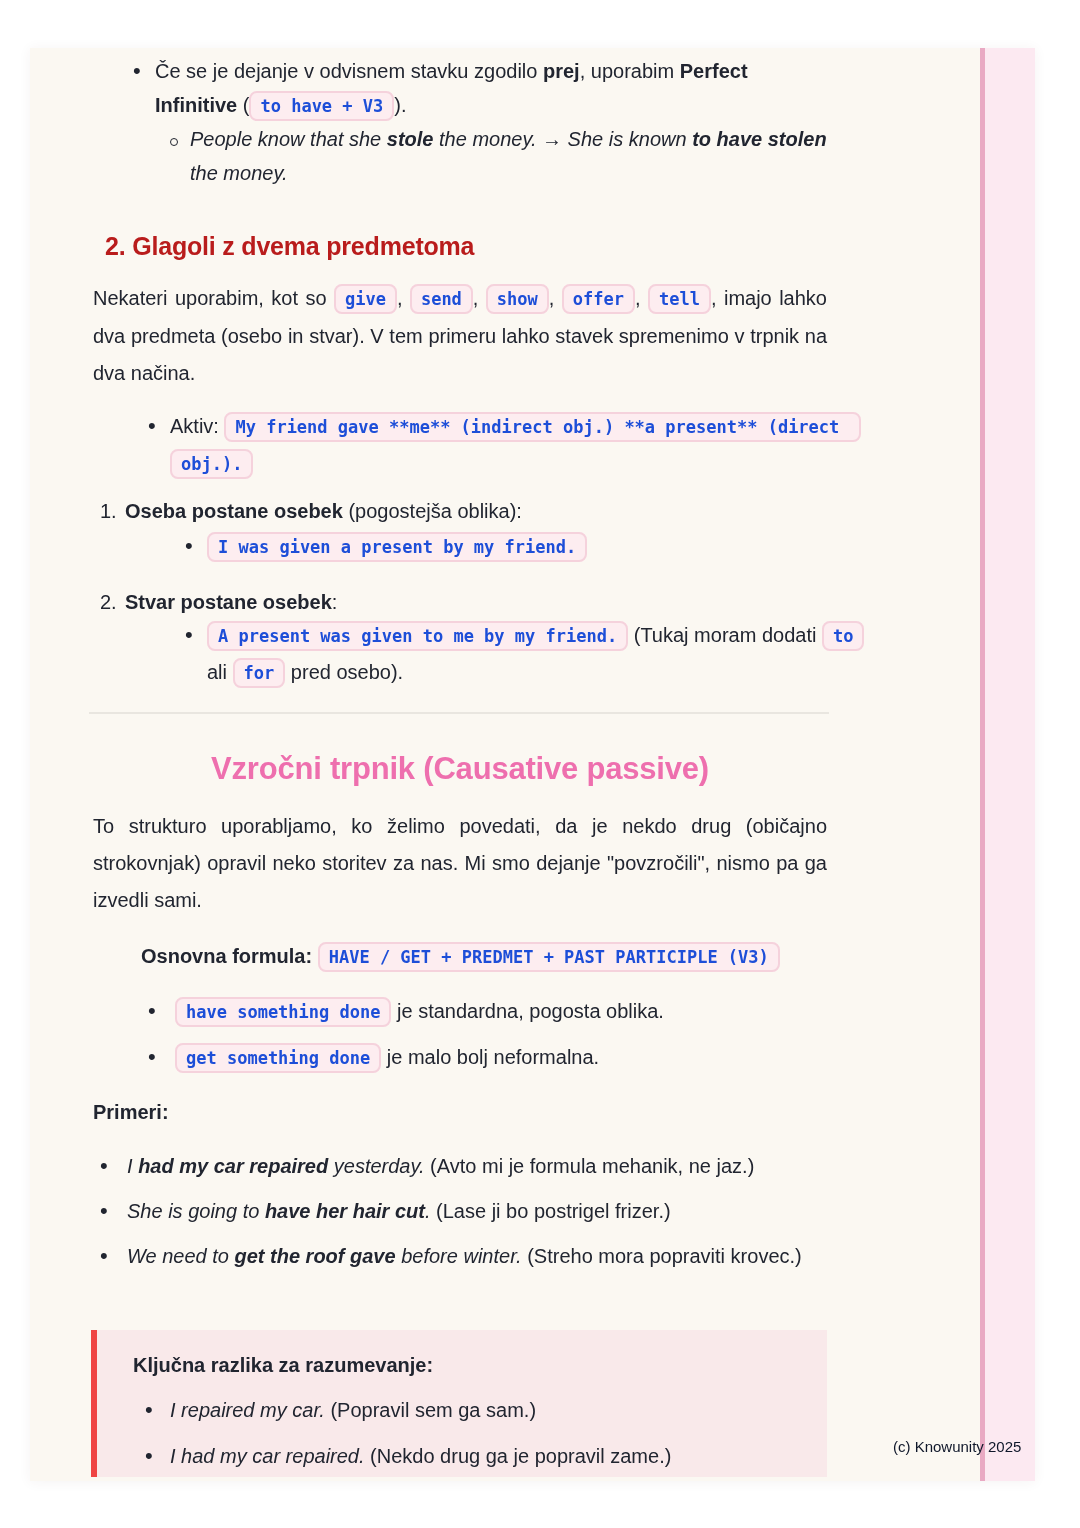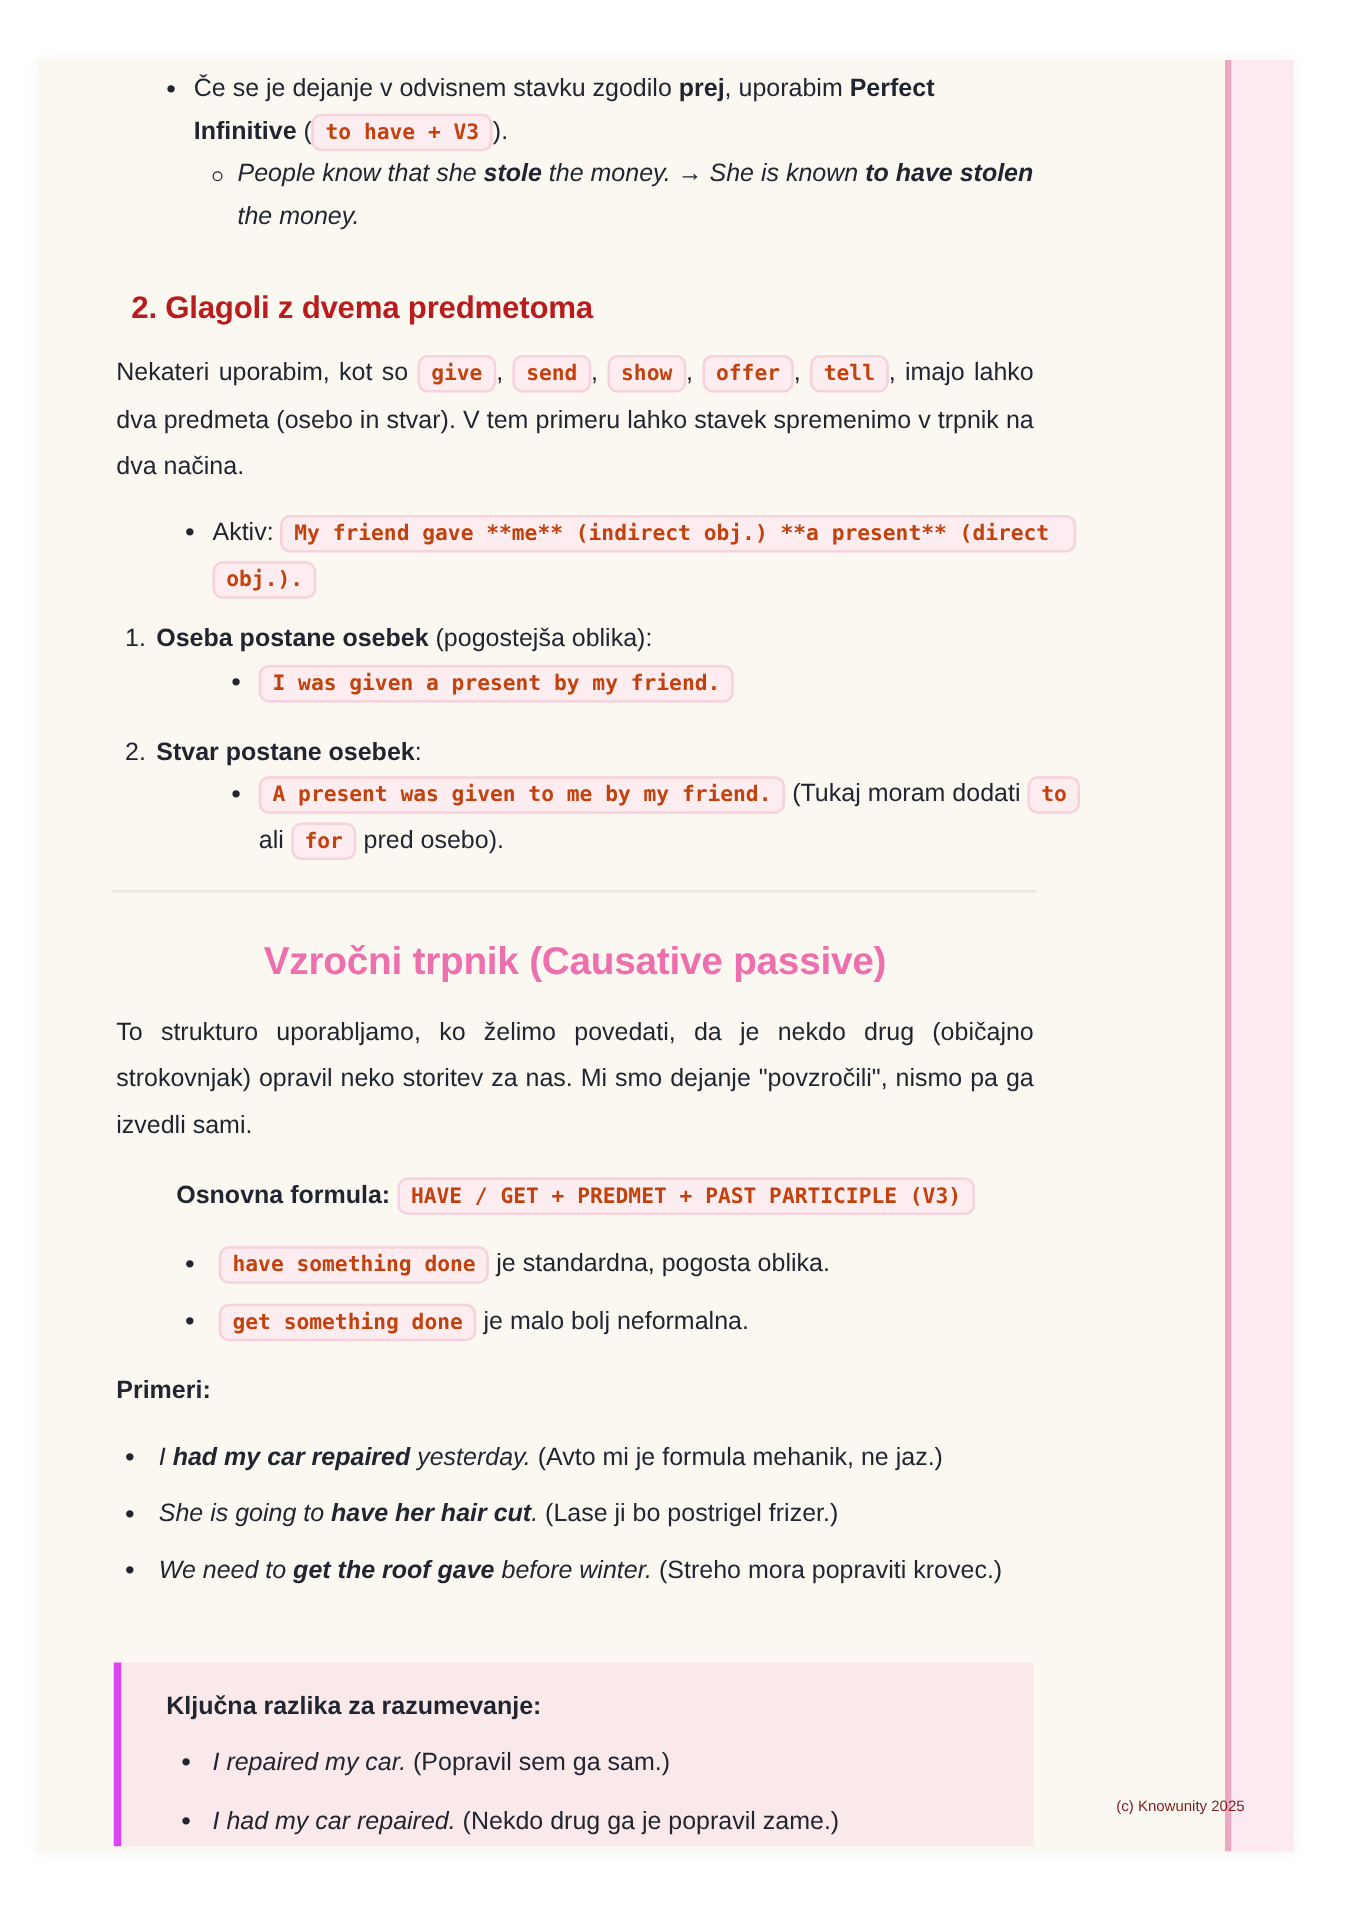--- a/index.html
+++ b/index.html
@@ -57,44 +57,44 @@
   }
   h2.subtitle {
     margin: 12px; font-size: 25px; line-height: 32px;
     font-weight: bold; color: #b91c1c; letter-spacing: -0.2px;
   }
   p.para { margin: 0; text-align: justify; }
   .badge {
     font-family: "DejaVu Sans Mono", monospace;
     font-weight: bold;
     font-size: 17px;
-    color: #c2410c;
+    color: #1d4ed8;
     background: #fdedf0;
     border: 2px solid #f5d2dc;
     border-radius: 8px;
     padding: 3px 9px;
     white-space: pre-wrap;
     -webkit-box-decoration-break: clone;
     box-decoration-break: clone;
   }
   .rule {
     position: absolute; left: -4px; width: 740px; height: 0;
     border: none; border-top: 2px solid #e9e6e0; margin: 0;
   }
   .callout {
     position: absolute; left: -2px; width: 736px; height: 147px;
     background: #f9e9ea;
-    border-left: 6px solid #d946ef;
+    border-left: 6px solid #ef4444;
     padding: 20px 26px 0 36px;
   }
   .callout-title { font-weight: bold; line-height: 30px; }
   .callout-item { margin-top: 14px; padding-left: 12px; }
   .watermark {
     position: absolute; left: 863px; top: 1390px;
-    font-size: 12px; color: #7f1d1d; z-index: 3;
+    font-size: 15px; color: #0f172a; z-index: 3;
     white-space: nowrap;
   }
 </style>
 </head>
 <body>
 
 <div class="page">
   <div class="stripe"></div>
 
   <div class="content">

